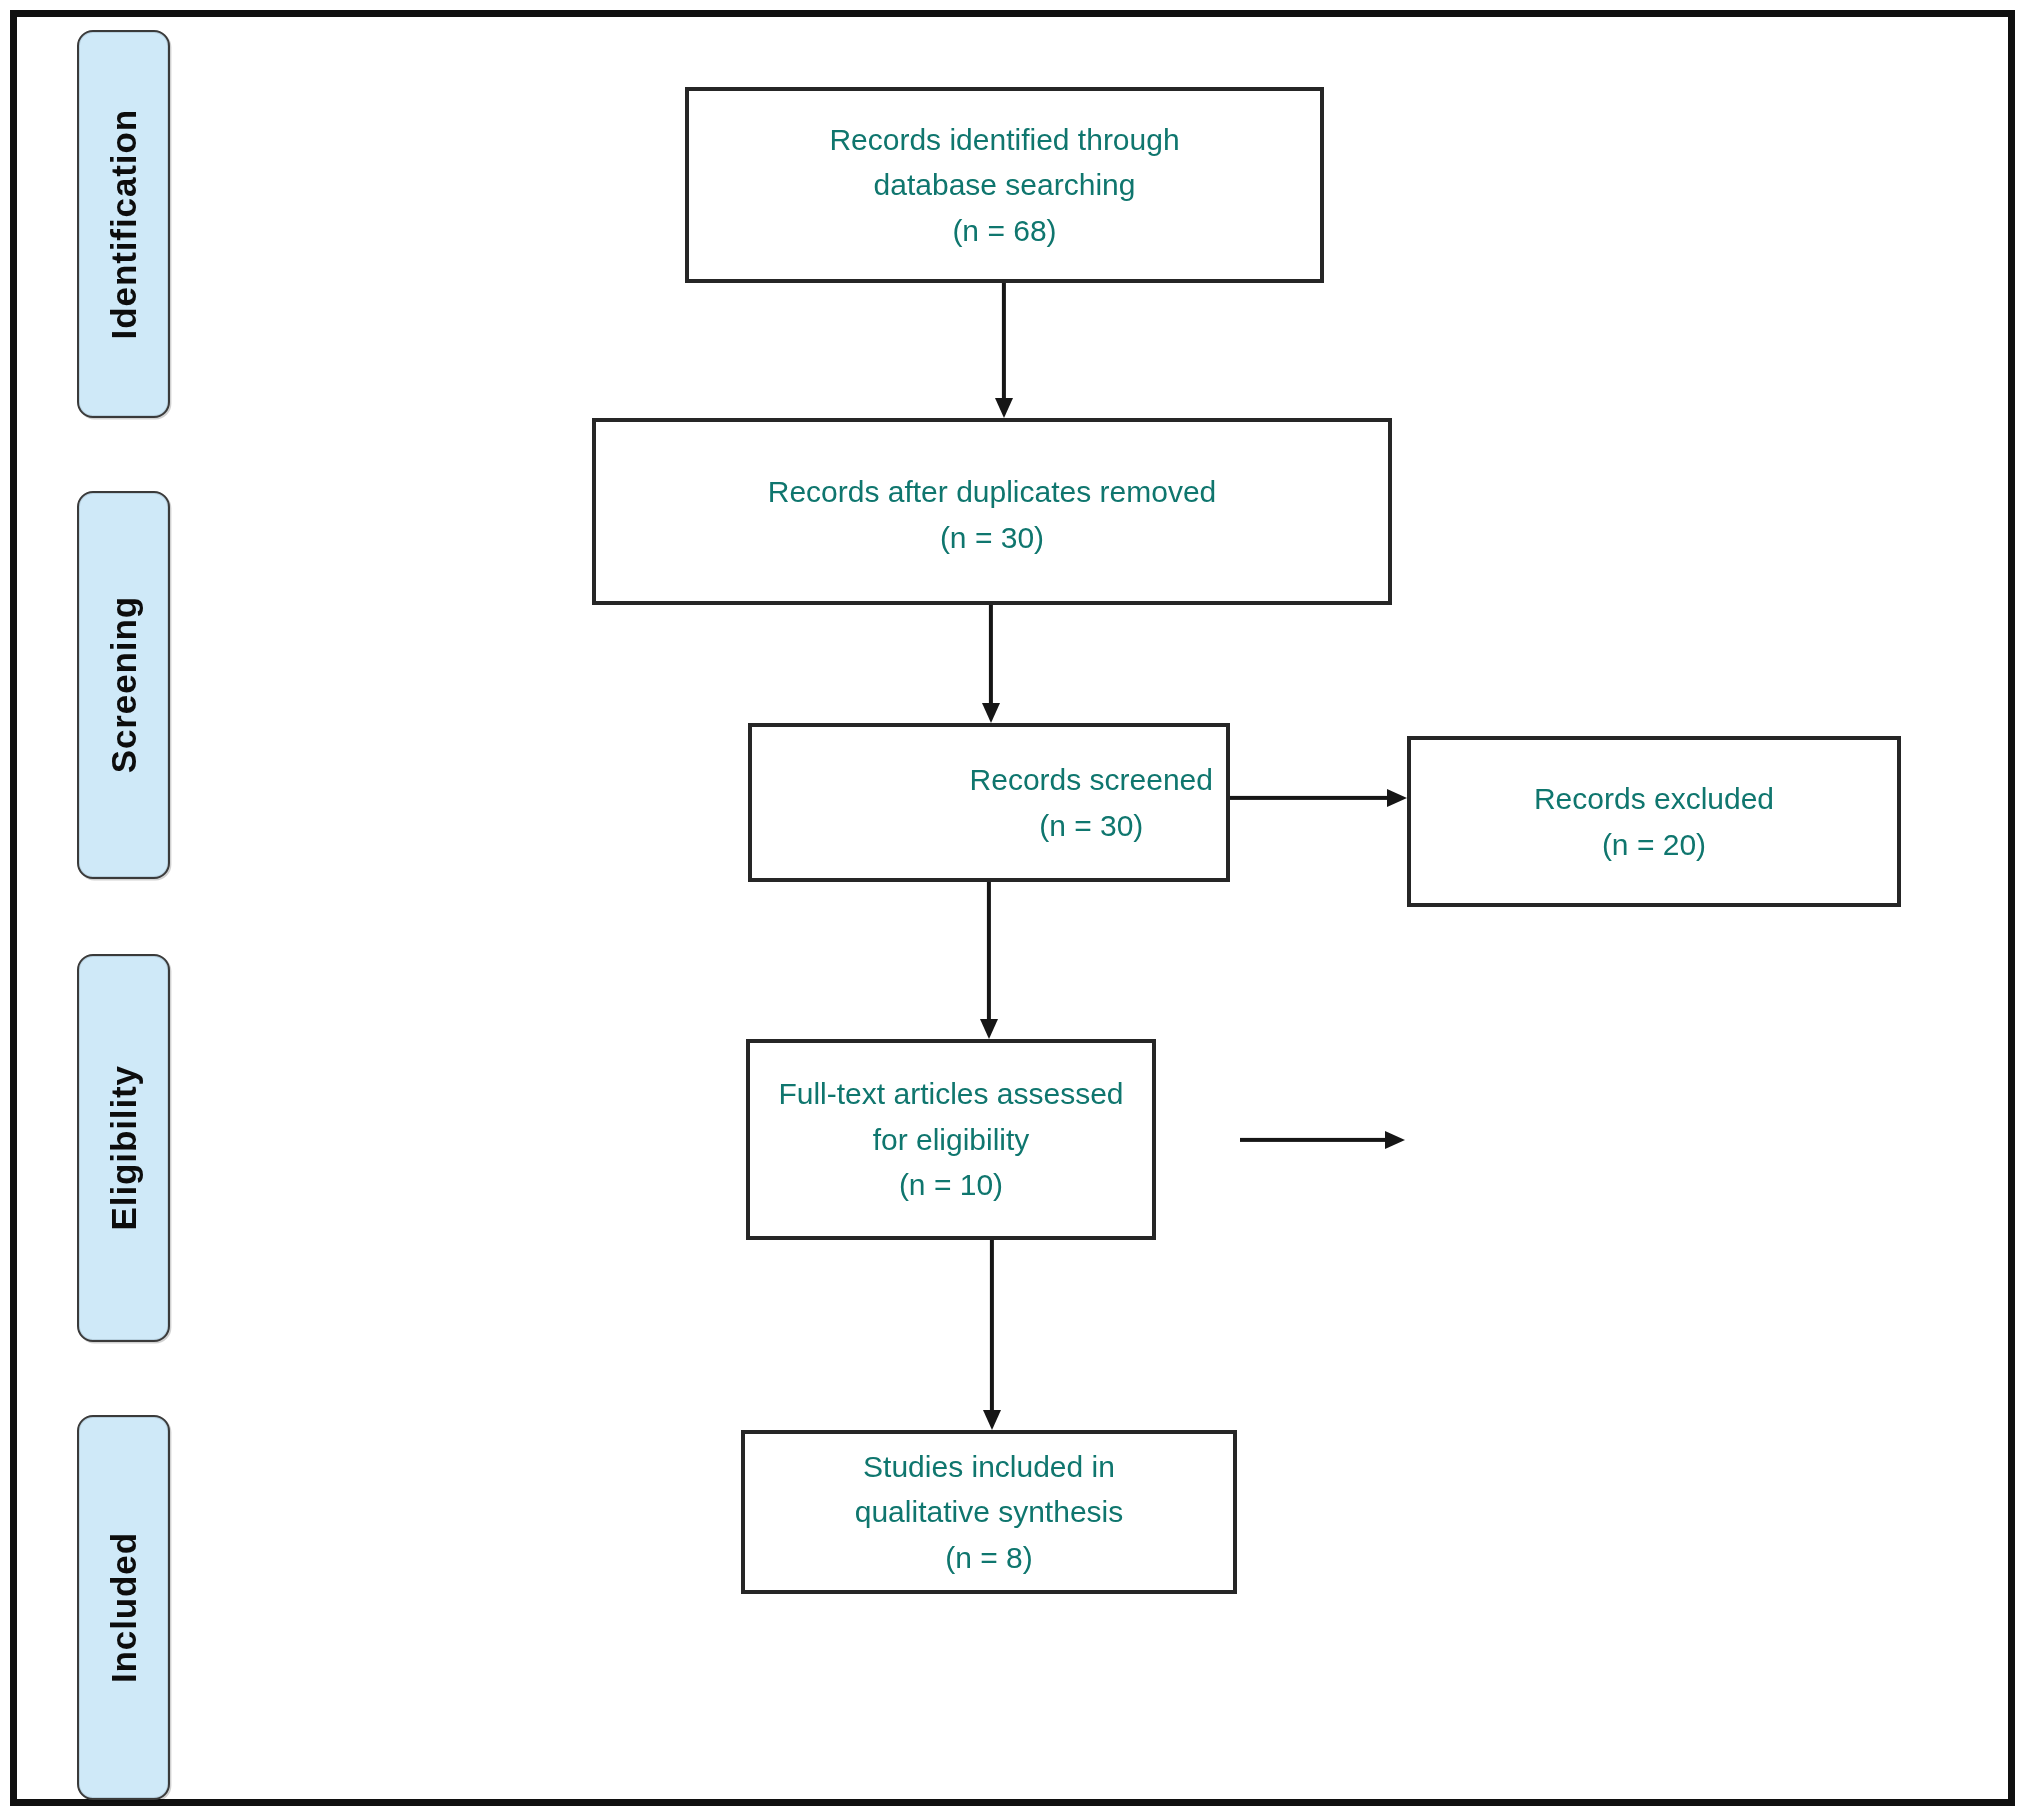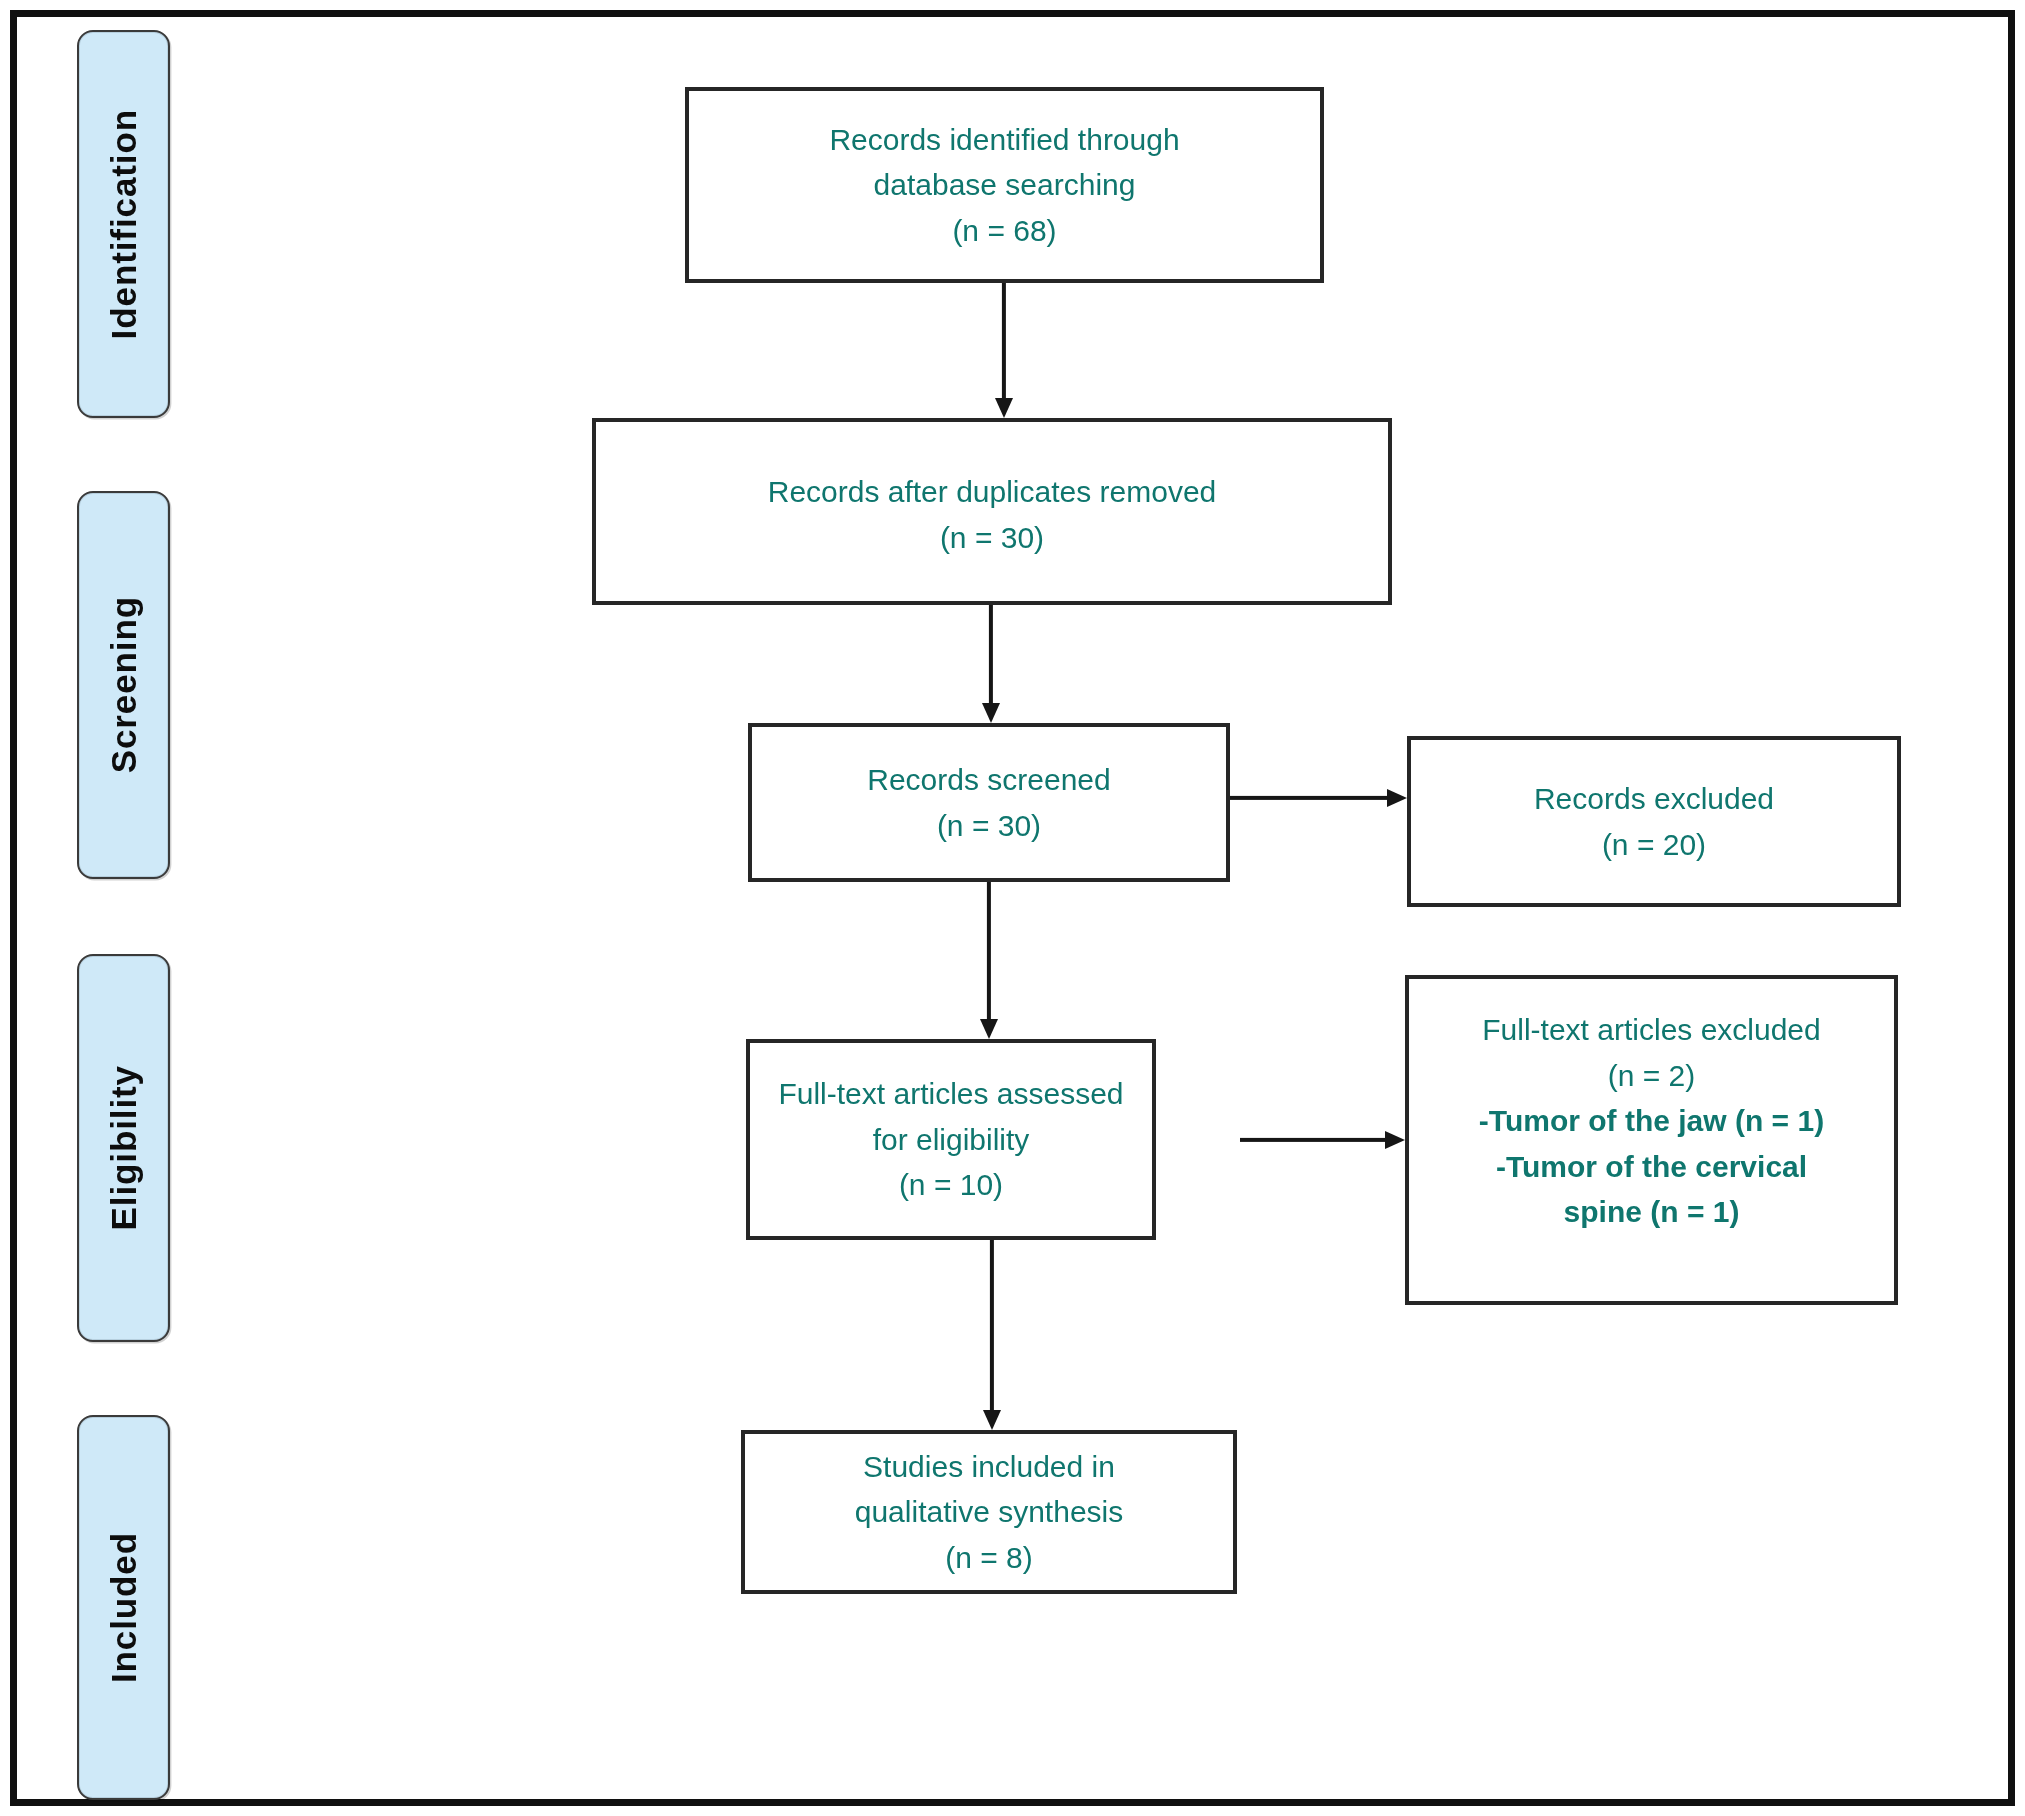--- a/index.html
+++ b/index.html
@@ -118,43 +118,36 @@
     <span class="txt">Records identified through
 database searching
 (n = 68)</span>
   </div>
 
   <div class="fbox" style="left:592px; top:418px; width:800px; height:187px; justify-content:flex-start; padding-top:47px;">
     <span class="txt">Records after duplicates removed
 (n = 30)</span>
   </div>
 
-  <div class="fbox" style="left:748px; top:723px; width:482px; height:159px;">
+  <div class="fbox" style="left:748px; top:723px; width:482px; height:159px;align-items:flex-end;">
     <span class="txt">Records screened
 (n = 30)</span>
   </div>
 
   <div class="fbox" style="left:1407px; top:736px; width:494px; height:171px;">
     <span class="txt">Records excluded
 (n = 20)</span>
   </div>
 
   <div class="fbox" style="left:746px; top:1039px; width:410px; height:201px;">
     <span class="txt">Full-text articles assessed
 for eligibility
 (n = 10)</span>
   </div>
 
-  <div class="fbox" style="left:1405px; top:975px; width:493px; height:330px; justify-content:flex-start; padding-top:28px;">
-    <span class="txt">Full-text articles excluded
-(n = 2)</span>
-    <span class="txt bold">-Tumor of the jaw (n = 1)
--Tumor of the cervical
-spine (n = 1)</span>
-  </div>
 
   <div class="fbox" style="left:741px; top:1430px; width:496px; height:164px;text-align:center;">
     <span class="txt">Studies included in
 qualitative synthesis
 (n = 8)</span>
   </div>
 
   <div class="arrow-v" style="left:994px; top:283px; height:135px;">
     <div class="shaft" style="height:116px;"></div>
     <div class="head"></div>

